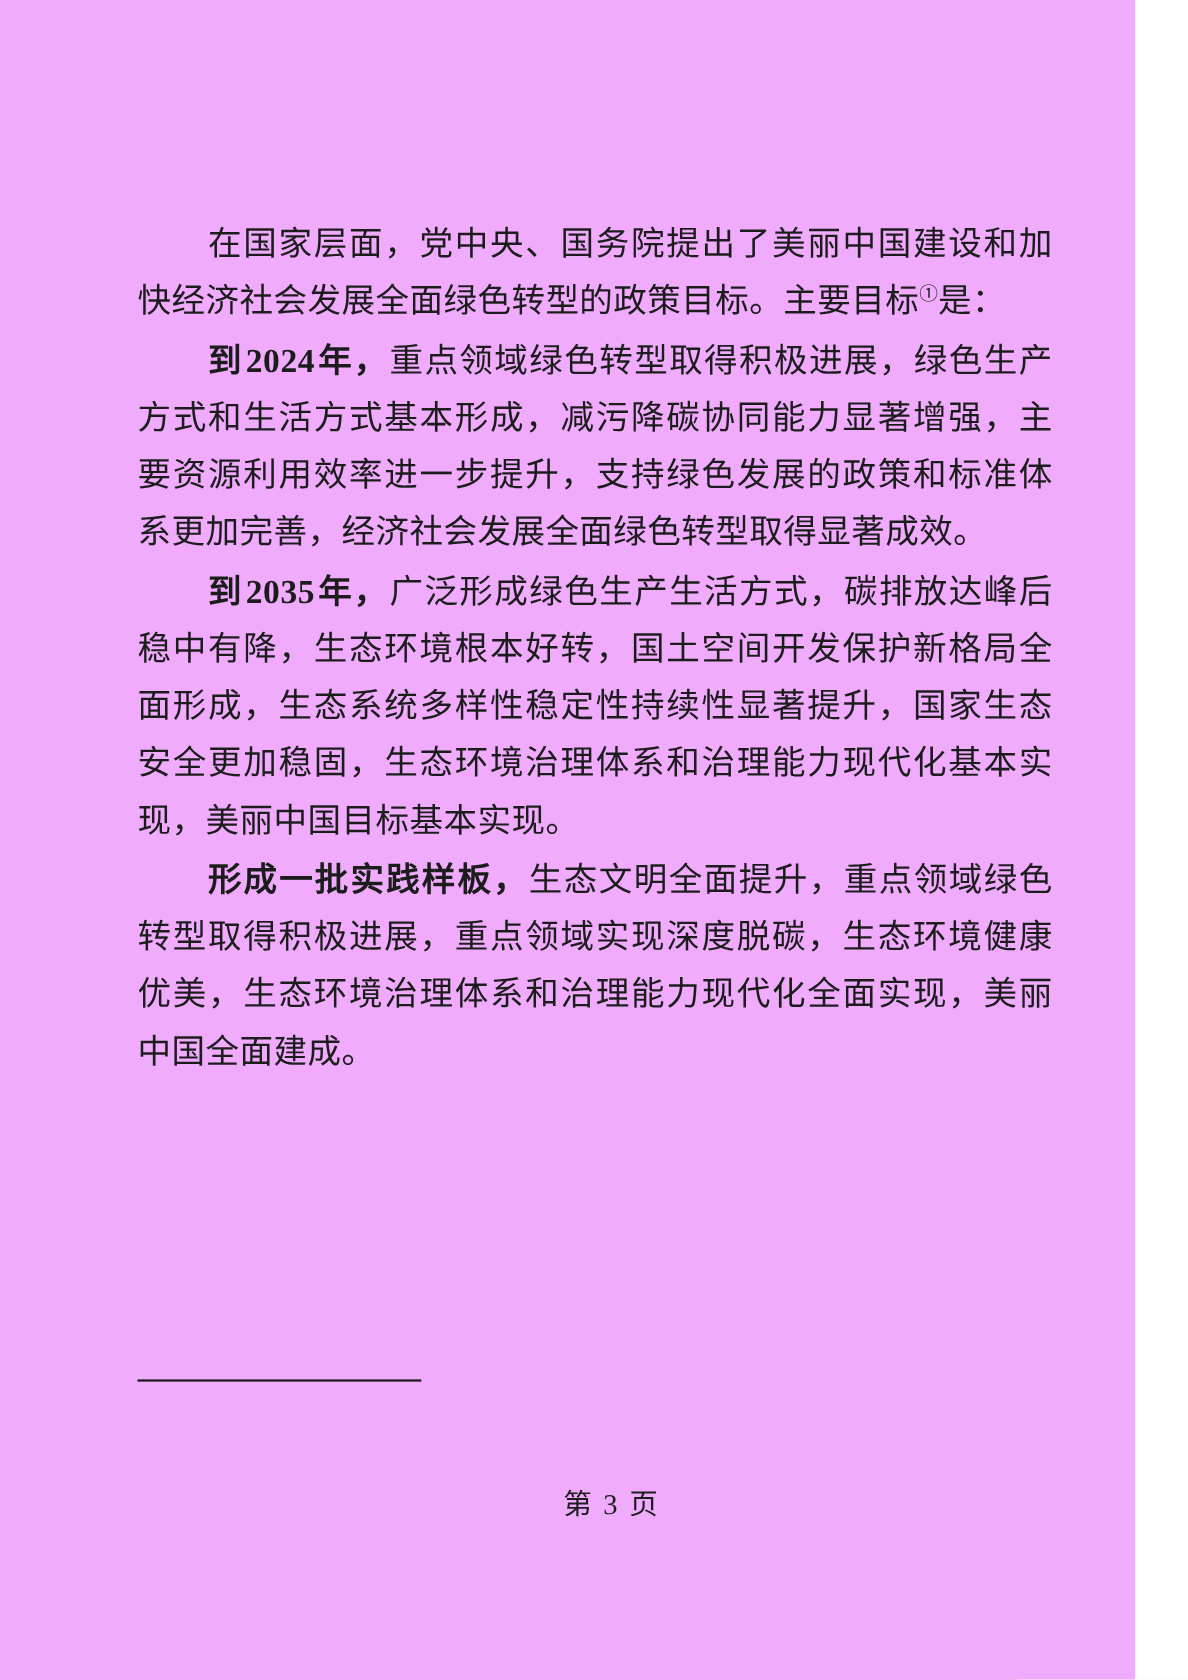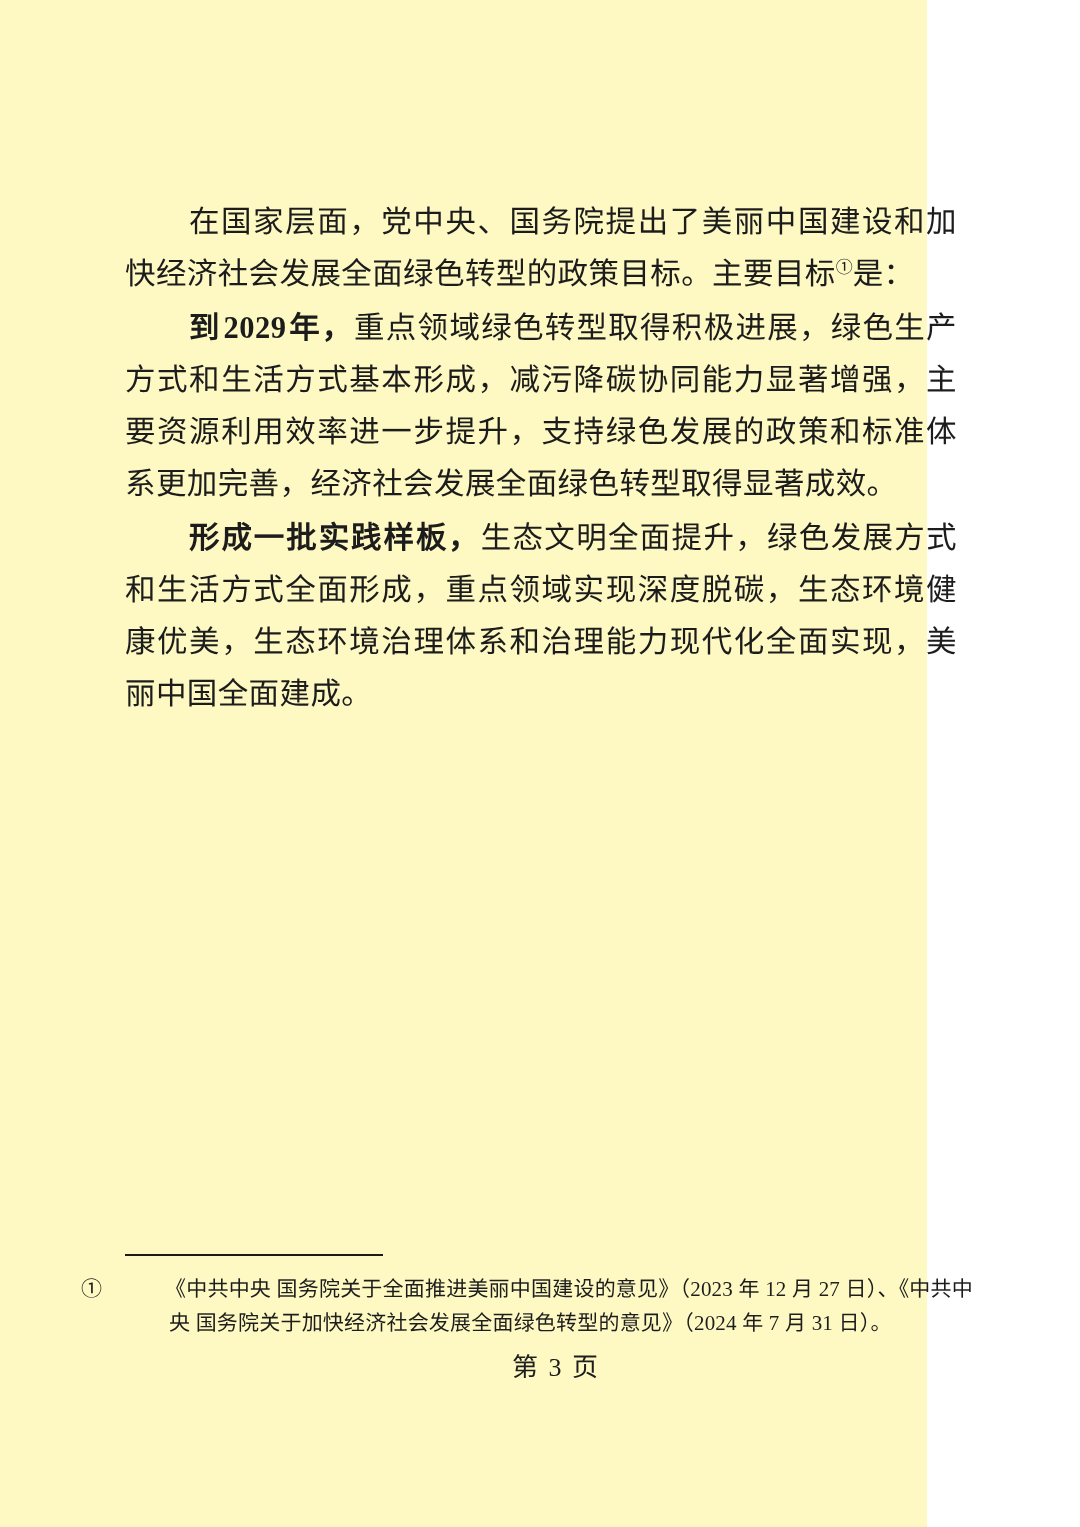--- a/index.html
+++ b/index.html
@@ -15,23 +15,23 @@
     overflow: hidden;
     font-family: "Liberation Serif", "DejaVu Serif", serif;
     color: #1a1a1a;
     -webkit-font-smoothing: antialiased;
   }
 
   .page {
     position: absolute;
     left: 0;
     top: 0;
-    width: 927px;
+    width: 1032px;
     height: 1527px;
-    background: #fef9c3;
+    background: #f0abfc;
   }
 
   
   .body-block {
     position: absolute;
     left: 125px;
     top: 196px;
     width: 832px;
   }
 
@@ -116,28 +116,26 @@
 </head>
 <body>
 
 <div class="page">
 
   <div class="body-block">
 
     <p class="para"><span>在国家层面，党中央、国务院提出了美丽中国建设和加快经济社会发展全面绿色转型的政策目标。主要目标</span><span class="fnmark">①</span><span>是：</span></p>
 
 
-    <p class="para"><span class="lead">到</span><span class="num">2029</span><span class="lead">年，</span><span>重点领域绿色转型取得积极进展，绿色生产方式和生活方式基本形成，减污降碳协同能力显著增强，主要资源利用效率进一步提升，支持绿色发展的政策和标准体系更加完善，经济社会发展全面绿色转型取得显著成效。</span></p>
+    <p class="para"><span class="lead">到</span><span class="num">2024</span><span class="lead">年，</span><span>重点领域绿色转型取得积极进展，绿色生产方式和生活方式基本形成，减污降碳协同能力显著增强，主要资源利用效率进一步提升，支持绿色发展的政策和标准体系更加完善，经济社会发展全面绿色转型取得显著成效。</span></p>
 
+    <p class="para"><span class="lead">到</span><span class="num">2035</span><span class="lead">年，</span><span>广泛形成绿色生产生活方式，碳排放达峰后稳中有降，生态环境根本好转，国土空间开发保护新格局全面形成，生态系统多样性稳定性持续性显著提升，国家生态安全更加稳固，生态环境治理体系和治理能力现代化基本实现，美丽中国目标基本实现。</span></p>
 
-    <p class="para"><span class="lead">形成一批实践样板，</span><span>生态文明全面提升，绿色发展方式和生活方式全面形成，重点领域实现深度脱碳，生态环境健康优美，生态环境治理体系和治理能力现代化全面实现，美丽中国全面建成。</span></p>
+    <p class="para"><span class="lead">形成一批实践样板，</span><span>生态文明全面提升，重点领域绿色转型取得积极进展，重点领域实现深度脱碳，生态环境健康优美，生态环境治理体系和治理能力现代化全面实现，美丽中国全面建成。</span></p>
 
   </div>
 
   <div class="footnote-rule"></div>
 
-  <div class="footnote">
-    <span class="fn-body"><span class="fn-sym">①</span><span class="fn-text">《中共中央 国务院关于全面推进美丽中国建设的意见》（2023 年 12 月 27 日）、《中共中央 国务院关于加快经济社会发展全面绿色转型的意见》（2024 年 7 月 31 日）。</span></span>
-  </div>
 
   <div class="page-number">第 3 页</div>
 
 </div>
 
 </body></html>

